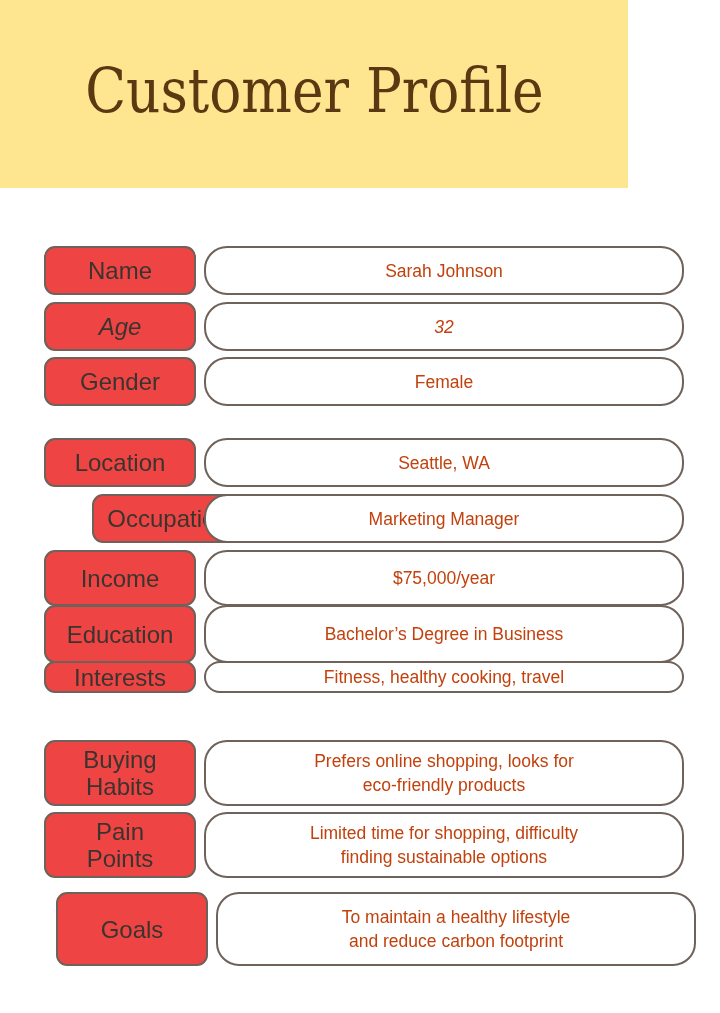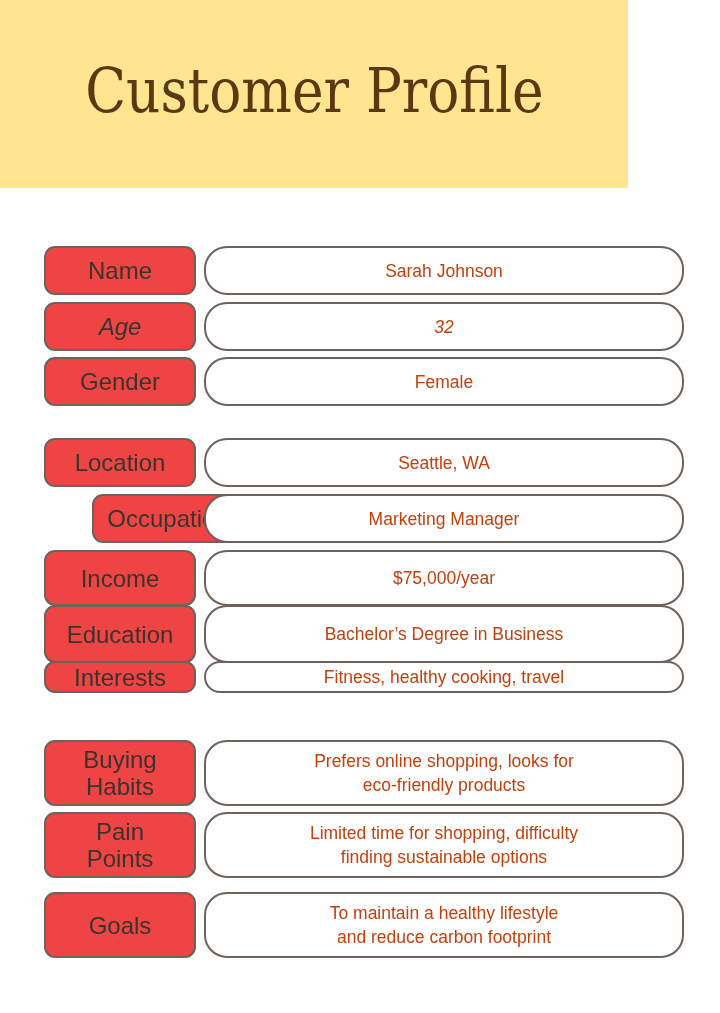--- a/index.html
+++ b/index.html
@@ -117,21 +117,21 @@
 <div class="row" style="top:772px;height:66px;margin-top:40px;">
   <div class="label">
       <span>Pain
 Points</span>
     </div>
   <div class="value">
       <span>Limited time for shopping, difficulty
 finding sustainable options</span>
     </div>
 </div>
-<div class="row" style="top:892px;height:66px;">
+<div class="row" style="top:892px;height:74px;margin-left:12px;">
   <div class="label">
       <span>Goals</span>
     </div>
   <div class="value">
       <span>To maintain a healthy lifestyle
 and reduce carbon footprint</span>
     </div>
 </div>
 
 </body></html>

